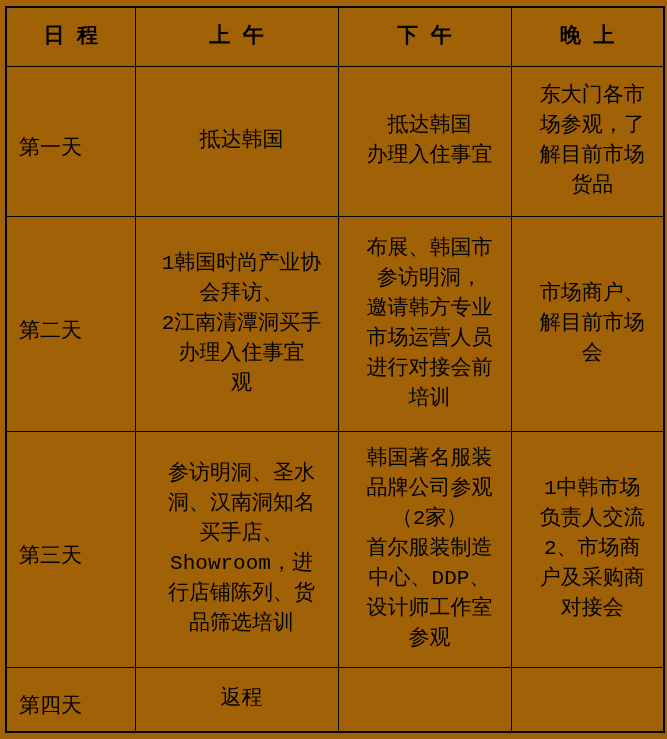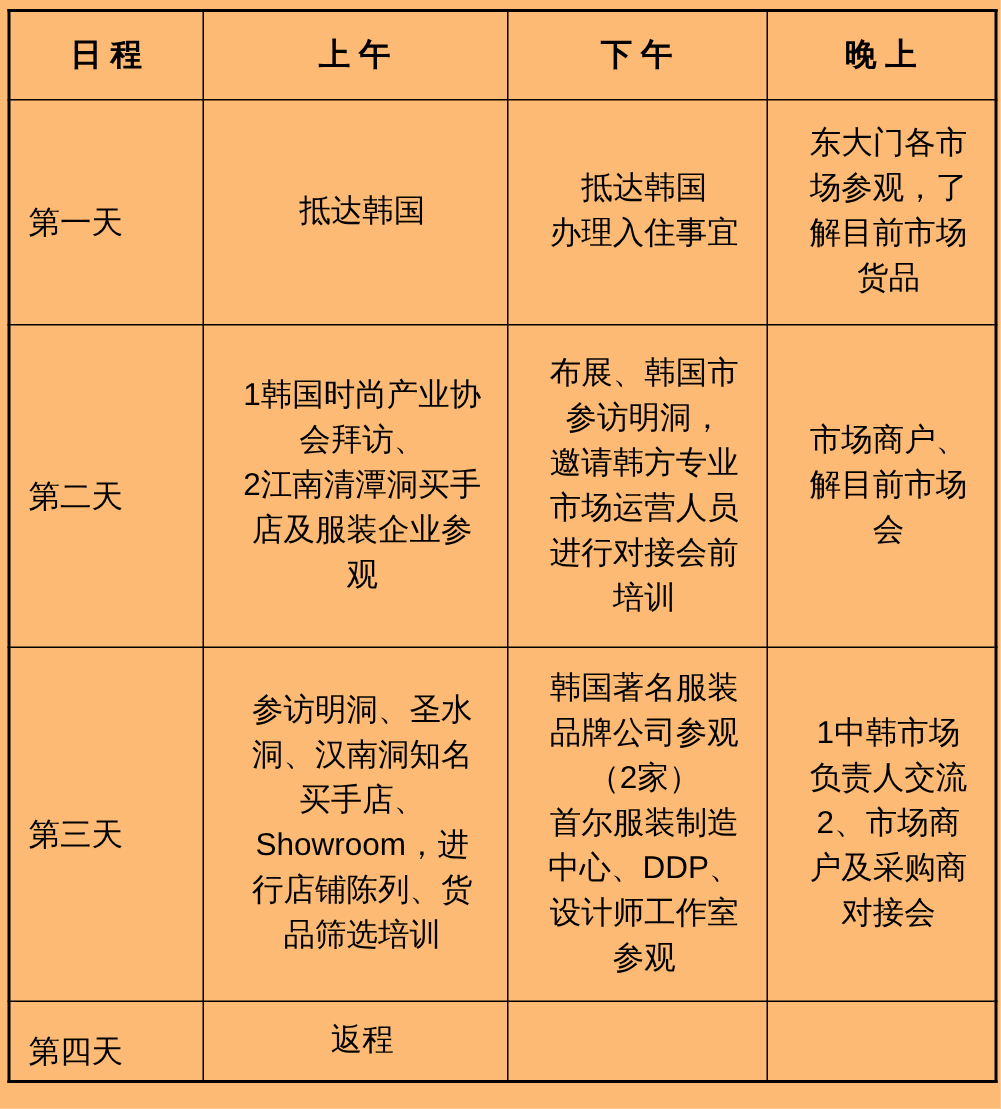--- a/index.html
+++ b/index.html
@@ -3,22 +3,22 @@
 <meta charset="utf-8">
 <style>
   html, body {
     margin: 0;
     padding: 0;
   }
   .page {
     position: relative;
     width: 667px;
     height: 739px;
-    background: #fdba74;
-    font-family: Liberation Sans, sans-serif;
+    background: #a16207;
+    font-family: Liberation Mono, monospace;
     color: #000000;
   }
   table.schedule {
     position: absolute;
     left: 5px;
     top: 6px;
     width: 658px;
     border-collapse: collapse;
     table-layout: fixed;
     border: 2px solid #000000;
@@ -33,21 +33,21 @@
     box-sizing: border-box;
   }
   col.c-day     { width: 129px; }
   col.c-morning { width: 203px; }
   col.c-afternoon { width: 173px; }
   col.c-evening { width: 153px; }
   tr.row-header { height: 59px; }
   tr.row-1 { height: 150px; }
   tr.row-2 { height: 215px; }
   tr.row-3 { height: 236px; }
-  tr.row-4 { height: 54px; }
+  tr.row-4 { height: 65px; }
   table.schedule th {
     font-weight: 700;
     text-align: center;
     padding: 0 4px;
   }
   td.day-cell {
     text-align: left;
     padding: 18px 6px 2px 12px;
     margin-left: 47px;
   }
@@ -85,21 +85,21 @@
         <td class="content-cell">东大门各市
 场参观，了
 解目前市场
 货品</td>
       </tr>
       <tr class="row-2">
         <td class="day-cell">第二天</td>
         <td class="content-cell">1韩国时尚产业协
 会拜访、
 2江南清潭洞买手
-店及服装企业参
+办理入住事宜
 观</td>
         <td class="content-cell">布展、韩国市
 参访明洞，
 邀请韩方专业
 市场运营人员
 进行对接会前
 培训</td>
         <td class="content-cell">市场商户、
 解目前市场
 会</td>

